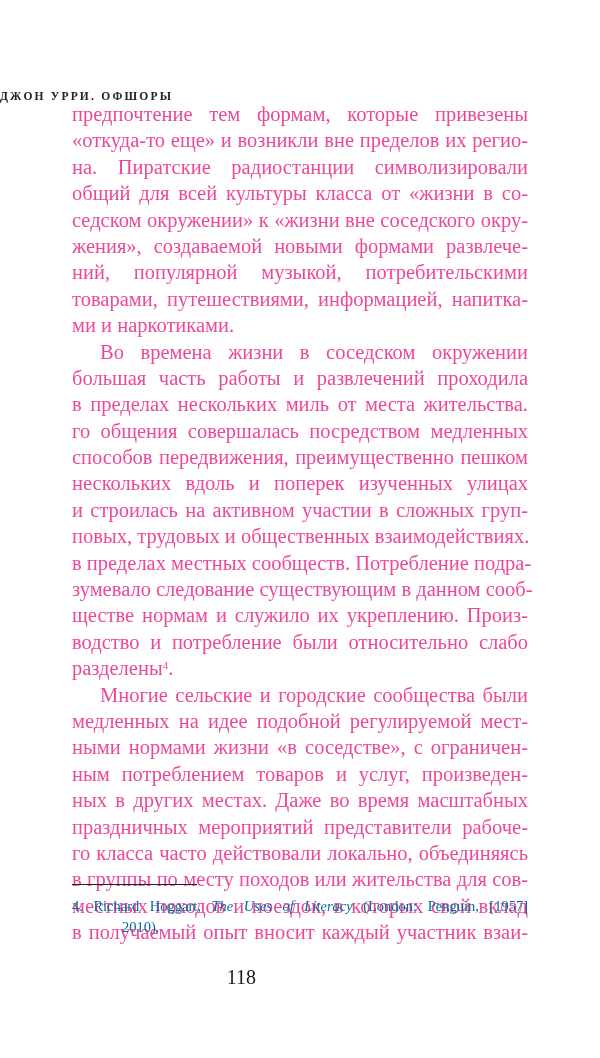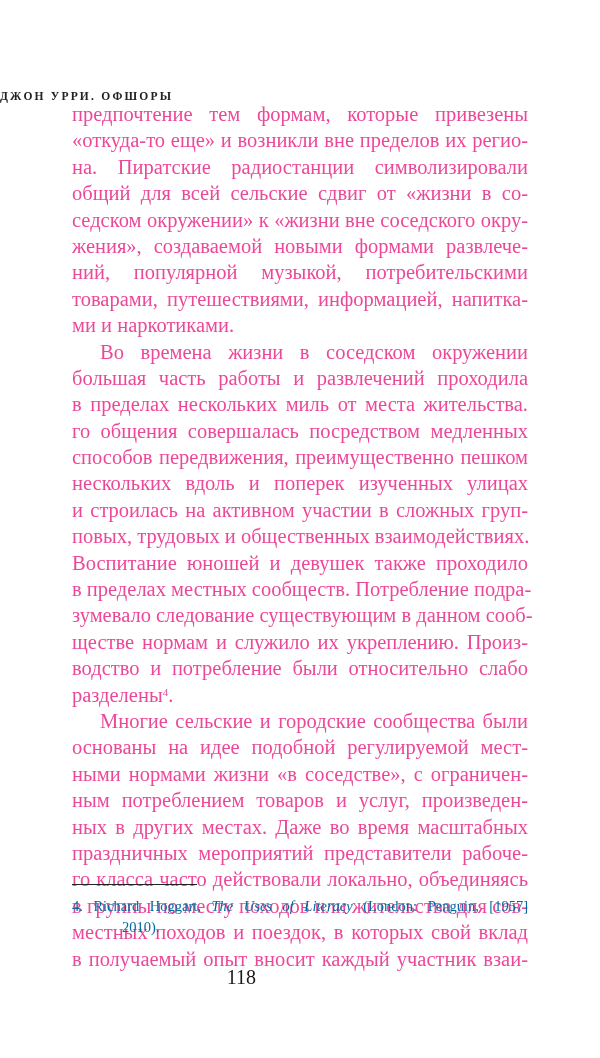--- a/index.html
+++ b/index.html
@@ -35,42 +35,41 @@
 </head>
 <body>
 
 <div class="page">
   <div class="running-head">ДЖОН УРРИ. ОФШОРЫ</div>
 
   <div class="body-text">
     <span class="line">предпочтение тем формам, которые привезены</span>
     <span class="line">«откуда-то еще» и возникли вне пределов их регио-</span>
     <span class="line">на. Пиратские радиостанции символизировали</span>
-    <span class="line">общий для всей сельские сдвиг от «жизни в со-</span>
+    <span class="line">общий для всей культуры класса от «жизни в со-</span>
     <span class="line">седском окружении» к «жизни вне соседского окру-</span>
     <span class="line">жения», создаваемой новыми формами развлече-</span>
     <span class="line">ний, популярной музыкой, потребительскими</span>
     <span class="line">товарами, путешествиями, информацией, напитка-</span>
     <span class="line last">ми и наркотиками.</span>
     <span class="line indent">Во времена жизни в соседском окружении</span>
     <span class="line">большая часть работы и развлечений проходила</span>
     <span class="line">в пределах нескольких миль от места жительства.</span>
     <span class="line">го общения совершалась посредством медленных</span>
     <span class="line">способов передвижения, преимущественно пешком</span>
     <span class="line">нескольких вдоль и поперек изученных улицах</span>
     <span class="line">и строилась на активном участии в сложных груп-</span>
     <span class="line">повых, трудовых и общественных взаимодействиях.</span>
-    <span class="line">Воспитание юношей и девушек также проходило</span>
     <span class="line">в пределах местных сообществ. Потребление подра-</span>
     <span class="line">зумевало следование существующим в данном сооб-</span>
     <span class="line">ществе нормам и служило их укреплению. Произ-</span>
     <span class="line">водство и потребление были относительно слабо</span>
     <span class="line last"><span>разделены</span><sup>4</sup><span>.</span></span>
     <span class="line indent">Многие сельские и городские сообщества были</span>
-    <span class="line">основаны на идее подобной регулируемой мест-</span>
+    <span class="line">медленных на идее подобной регулируемой мест-</span>
     <span class="line">ными нормами жизни «в соседстве», с ограничен-</span>
     <span class="line">ным потреблением товаров и услуг, произведен-</span>
     <span class="line">ных в других местах. Даже во время масштабных</span>
     <span class="line">праздничных мероприятий представители рабоче-</span>
     <span class="line">го класса часто действовали локально, объединяясь</span>
     <span class="line">в группы по месту походов или жительства для сов-</span>
     <span class="line">местных походов и поездок, в которых свой вклад</span>
     <span class="line">в получаемый опыт вносит каждый участник взаи-</span>
   </div>
 

